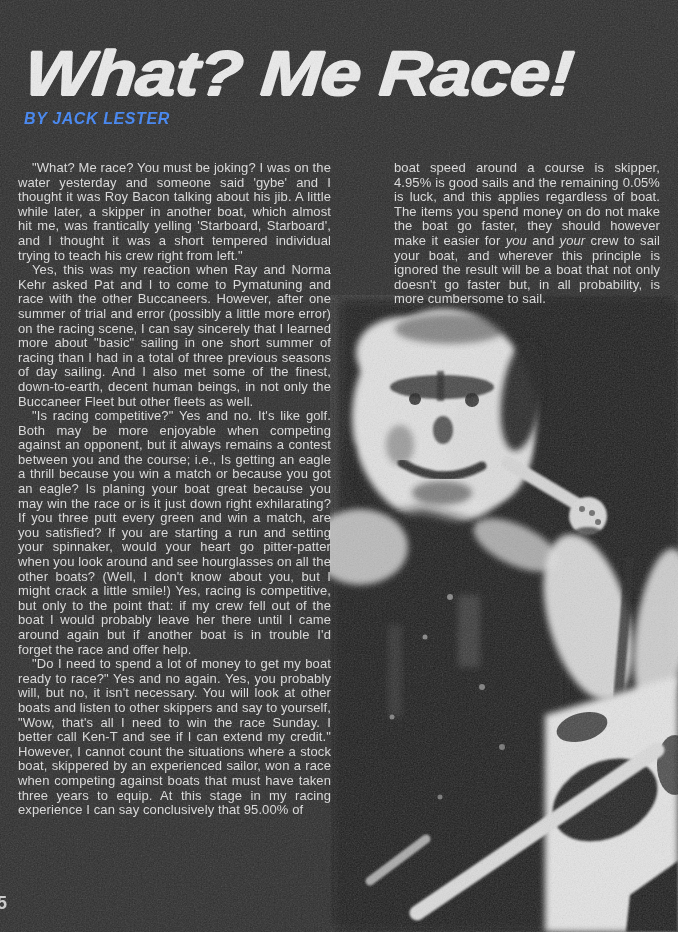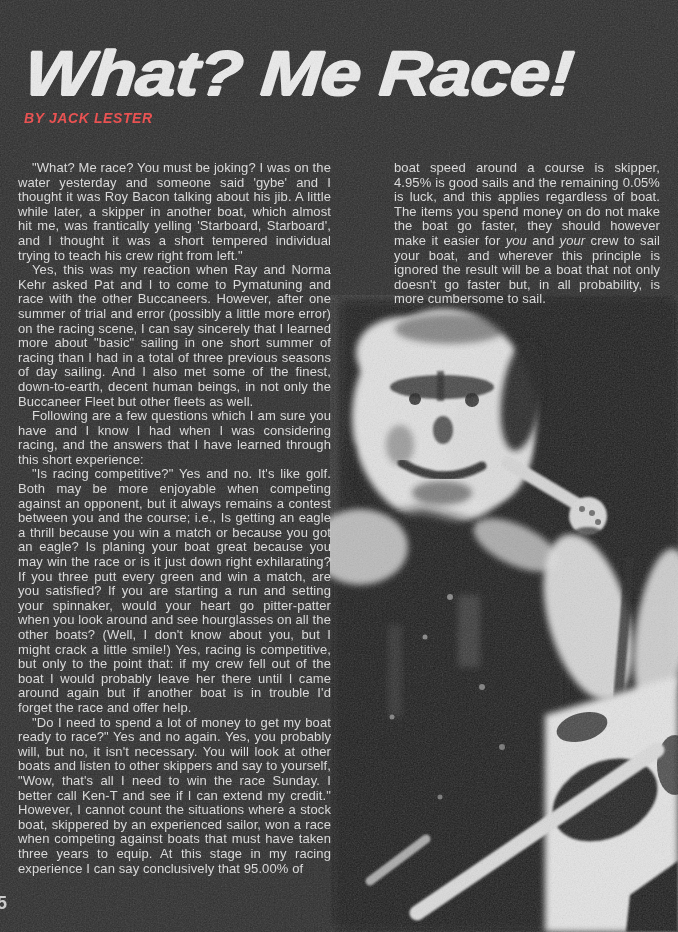--- a/index.html
+++ b/index.html
@@ -21,25 +21,25 @@
     color:#ececec;
     letter-spacing:-1px;
     white-space:nowrap;
     transform:scaleX(1.16) skewX(-4deg);
     transform-origin:left bottom;
     text-shadow:0.8px 0 0 #ececec,-0.8px 0 0 #ececec,0 0.8px 0 #ececec,0 -0.8px 0 #ececec;
     line-height:1.05;
   }
   .byline{
     margin:4px 0 0 2px;
-    font-size:14px;
+    font-size:16px;
     font-weight:bold;
     font-style:italic;
     letter-spacing:0.6px;
-    color:#ef4444;
+    color:#3b82f6;
   }
   
   .col{
     position:absolute;top:161px;z-index:2;
     color:#dedede;
     font-size:13px;
     line-height:14.6px;
     text-align:justify;
     letter-spacing:0.1px;
   }
@@ -73,21 +73,20 @@
 <div class="page">
 
   <div class="masthead">
     <h1 class="title">What? Me Race!</h1>
     <div class="byline">BY JACK LESTER</div>
   </div>
 
   <div class="col left">
       <p>"What? Me race? You must be joking? I was on the water yesterday and someone said 'gybe' and I thought it was Roy Bacon talking about his jib. A little while later, a skipper in another boat, which almost hit me, was frantically yelling 'Starboard, Starboard', and I thought it was a short tempered individual trying to teach his crew right from left."</p>
       <p>Yes, this was my reaction when Ray and Norma Kehr asked Pat and I to come to Pymatuning and race with the other Buccaneers. However, after one summer of trial and error (possibly a little more error) on the racing scene, I can say sincerely that I learned more about "basic" sailing in one short summer of racing than I had in a total of three previous seasons of day sailing. And I also met some of the finest, down-to-earth, decent human beings, in not only the Buccaneer Fleet but other fleets as well.</p>
-      <p>Following are a few questions which I am sure you have and I know I had when I was considering racing, and the answers that I have learned through this short experience:</p>
       <p>"Is racing competitive?" Yes and no. It's like golf. Both may be more enjoyable when competing against an opponent, but it always remains a contest between you and the course; i.e., Is getting an eagle a thrill because you win a match or because you got an eagle? Is planing your boat great because you may win the race or is it just down right exhilarating? If you three putt every green and win a match, are you satisfied? If you are starting a run and setting your spinnaker, would your heart go pitter-patter when you look around and see hourglasses on all the other boats? (Well, I don't know about you, but I might crack a little smile!) Yes, racing is competitive, but only to the point that: if my crew fell out of the boat I would probably leave her there until I came around again but if another boat is in trouble I'd forget the race and offer help.</p>
       <p>"Do I need to spend a lot of money to get my boat ready to race?" Yes and no again. Yes, you probably will, but no, it isn't necessary. You will look at other boats and listen to other skippers and say to yourself, "Wow, that's all I need to win the race Sunday. I better call Ken-T and see if I can extend my credit." However, I cannot count the situations where a stock boat, skippered by an experienced sailor, won a race when competing against boats that must have taken three years to equip. At this stage in my racing experience I can say conclusively that 95.00% of</p>
     </div>
   <div class="col right">
       <p><span>boat speed around a course is skipper, 4.95% is good sails and the remaining 0.05% is luck, and this applies regardless of boat. The items you spend money on do not make the boat go faster, they should however make it easier for </span><span class="ital">you</span><span> and </span><span class="ital">your</span><span> crew to sail your boat, and wherever this principle is ignored the result will be a boat that not only doesn't go faster but, in all probability, is more cumbersome to sail.</span></p>
     </div>
 
   <div class="pageno">5</div>
 
   <div class="photo">

